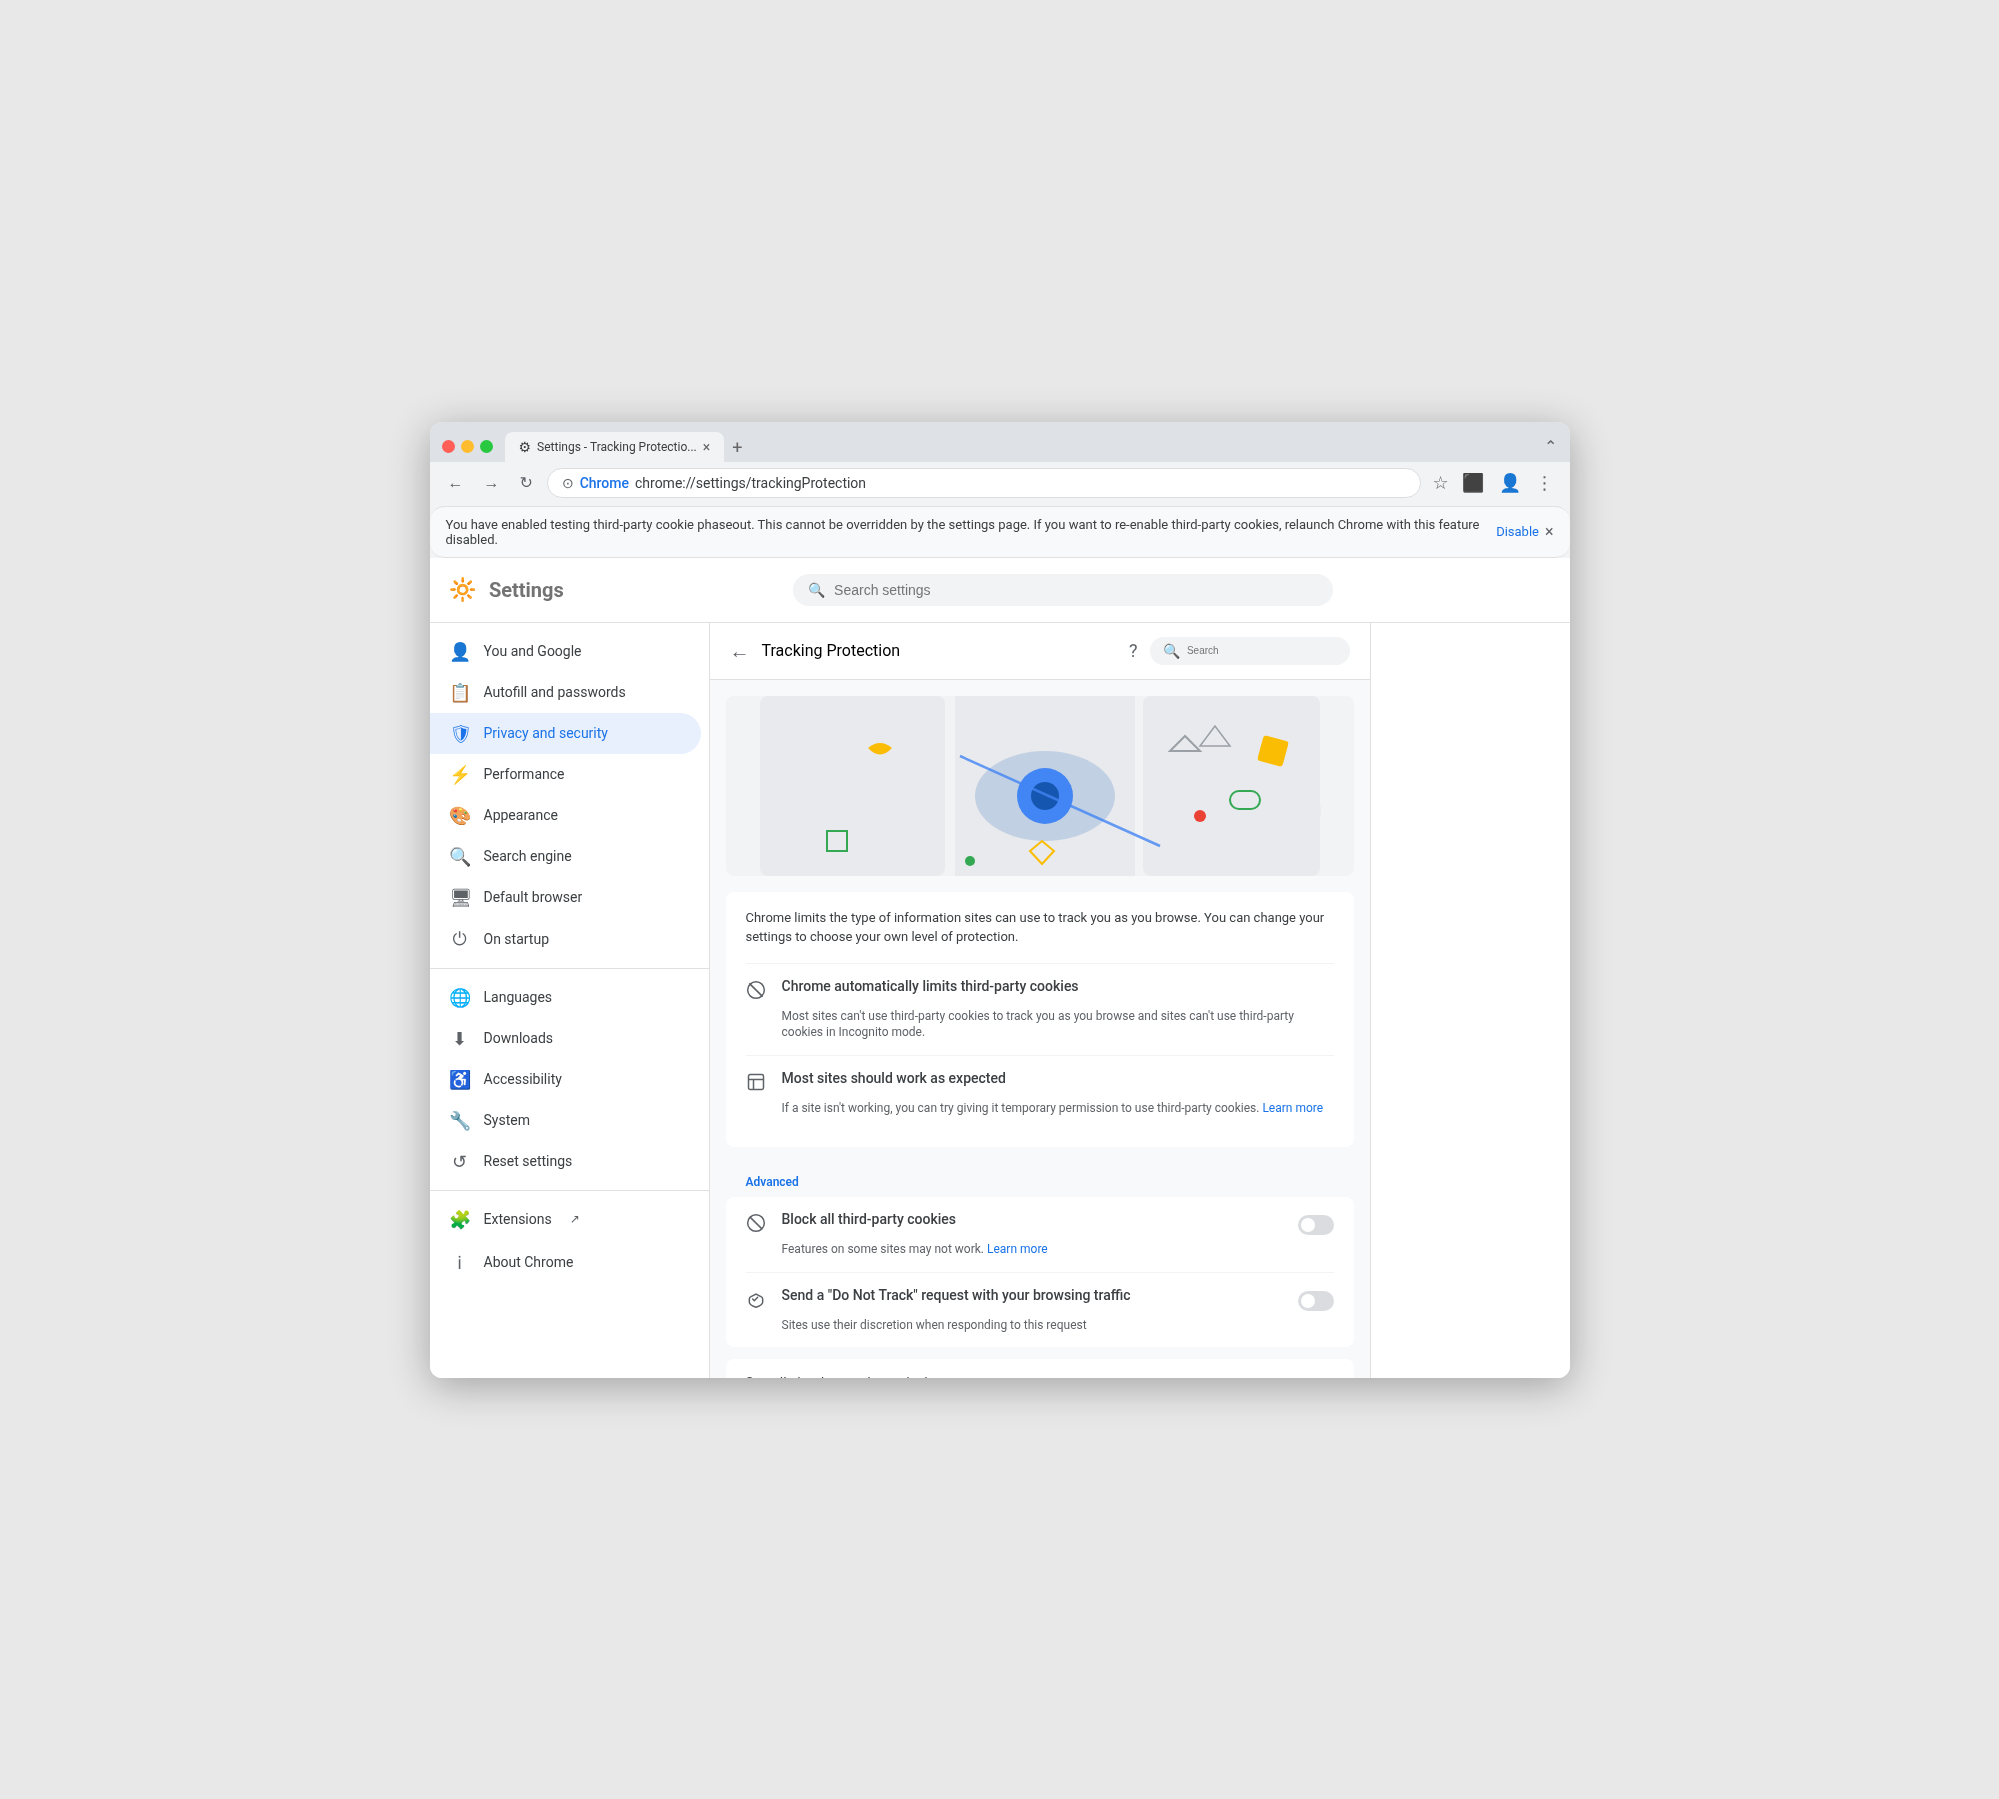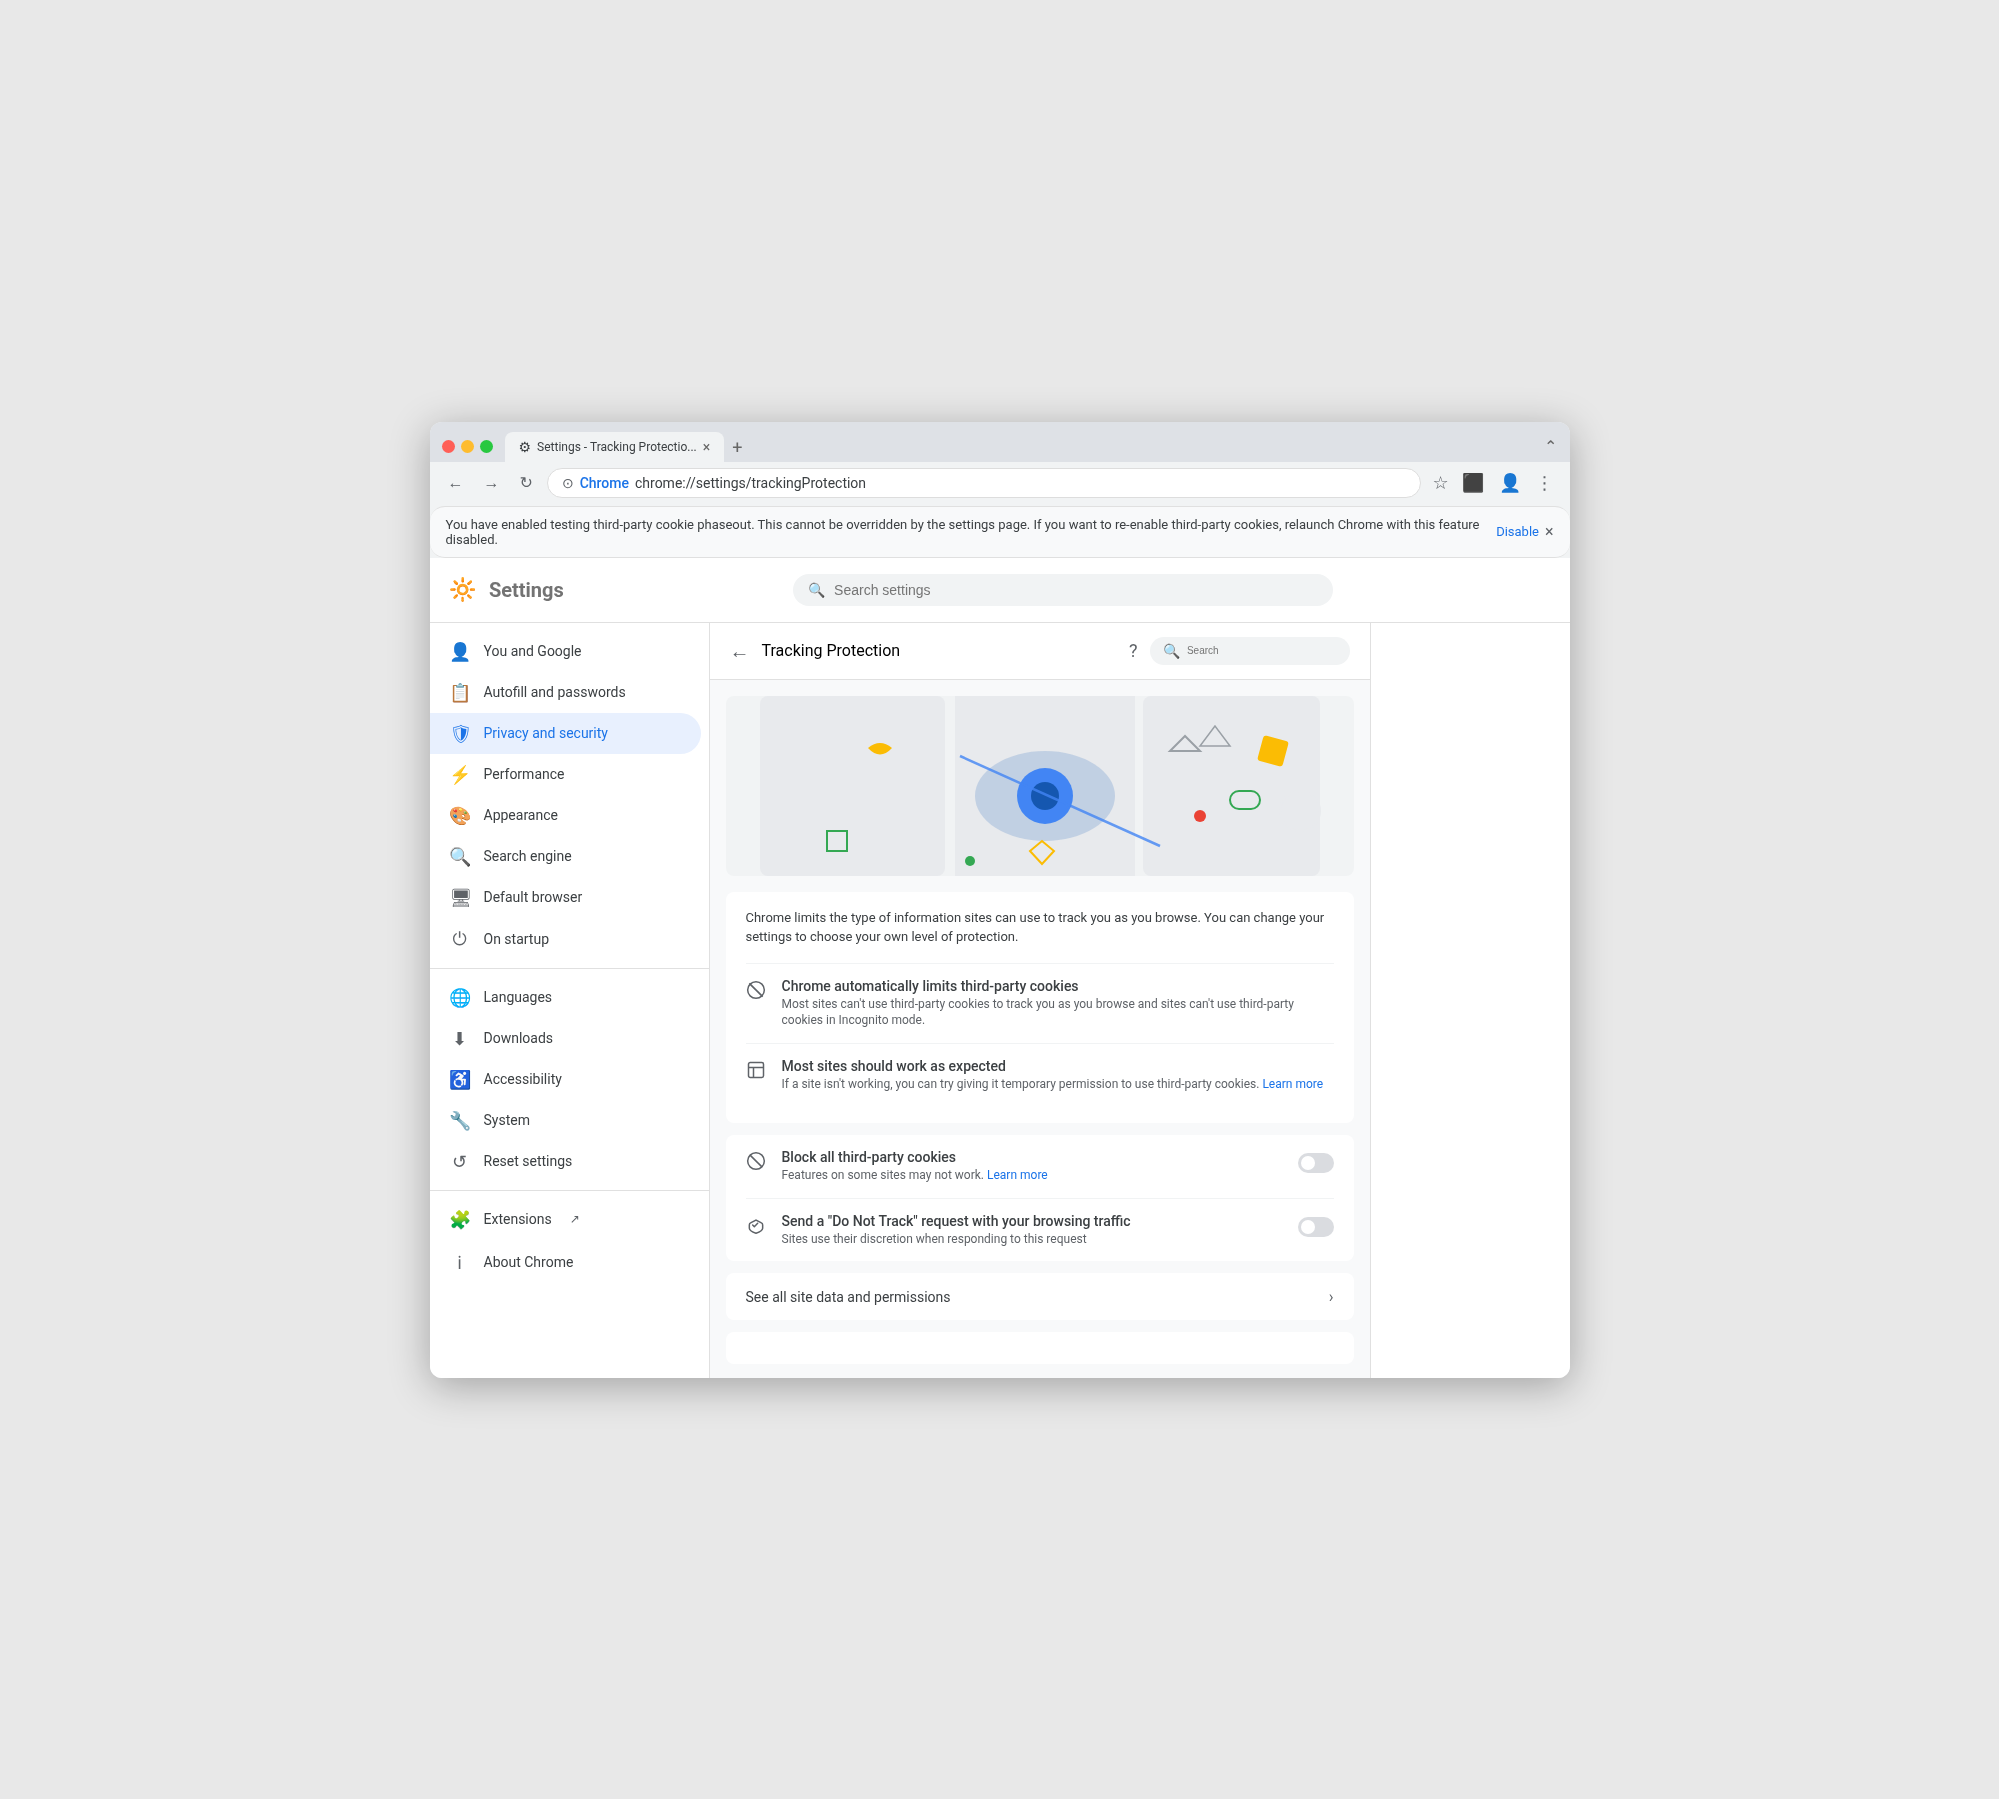--- a/index.html
+++ b/index.html
@@ -213,21 +213,21 @@
     .setting-row {
       display: flex;
       align-items: flex-start;
       gap: 14px;
       padding: 14px 0;
       border-top: 1px solid #f1f3f4;
     }
     .setting-row-icon { font-size: 18px; color: #5f6368; margin-top: 2px; width: 22px; flex-shrink: 0; }
     .setting-row-content { flex: 1; }
     .setting-row-title { font-size: 14px; color: #3c4043; font-weight: 500; }
-    .setting-row-desc { font-size: 12px; color: #5f6368; margin-top: 2px; line-height: 1.4; }
+    .setting-row-desc { font-size: 12px; color: #5f6368; margin-top: 14px; line-height: 1.4; }
     .setting-row-link { color: #1a73e8; text-decoration: none; cursor: pointer; }
 
     
     .toggle {
       position: relative;
       width: 36px;
       height: 20px;
       flex-shrink: 0;
       margin-top: 4px;
     }
@@ -497,20 +497,21 @@
               <div class="setting-row-content">
                 <div class="setting-row-title">Most sites should work as expected</div>
                 <div class="setting-row-desc">
                   <span>If a site isn't working, you can try giving it temporary permission to use third-party cookies.</span>
                   <a class="setting-row-link">Learn more</a>
                 </div>
               </div>
             </div>
           </div>
 
+          <div class="section-label">Advanced</div>
 
           <div class="card">
 
             <div class="card-row">
               <span class="setting-row-icon">
                 <svg width="20" height="20" viewBox="0 0 24 24" fill="none" stroke="#5f6368" stroke-width="1.8">
                   <path d="M12 2C6.48 2 2 6.48 2 12s4.48 10 10 10 10-4.48 10-10S17.52 2 12 2z"></path>
                   <line x1="4.93" y1="4.93" x2="19.07" y2="19.07"></line>
                 </svg>
               </span>

